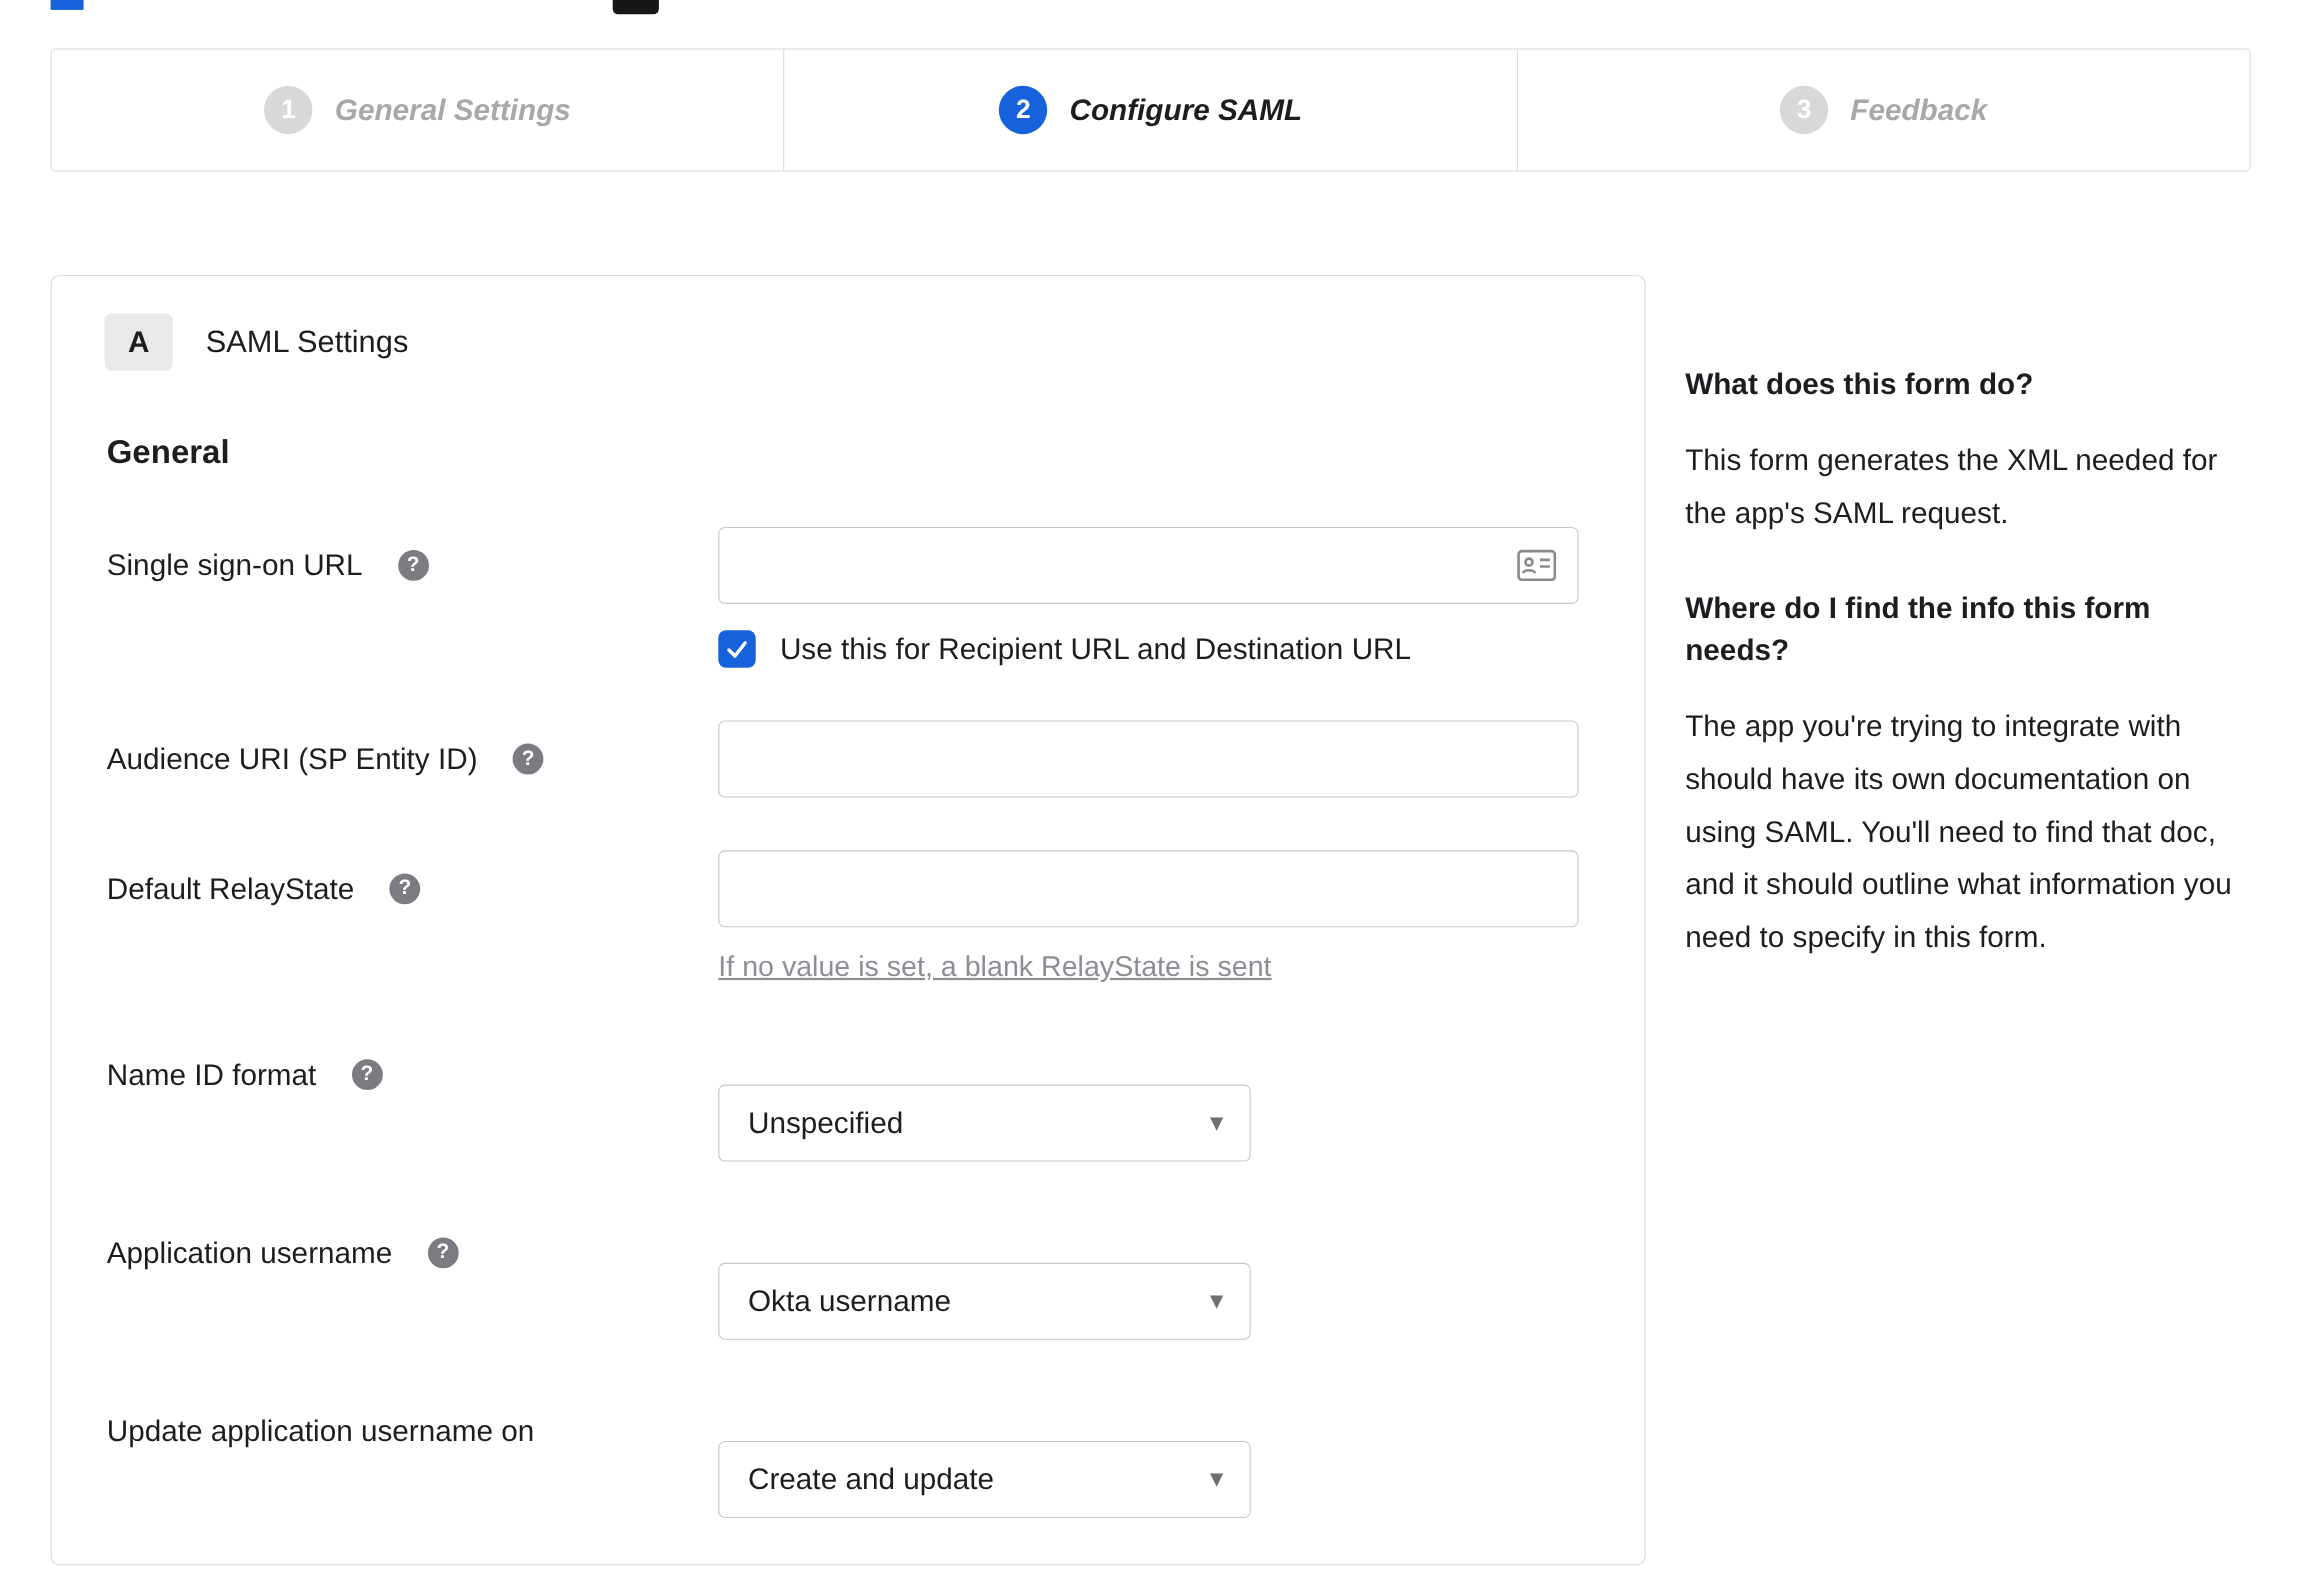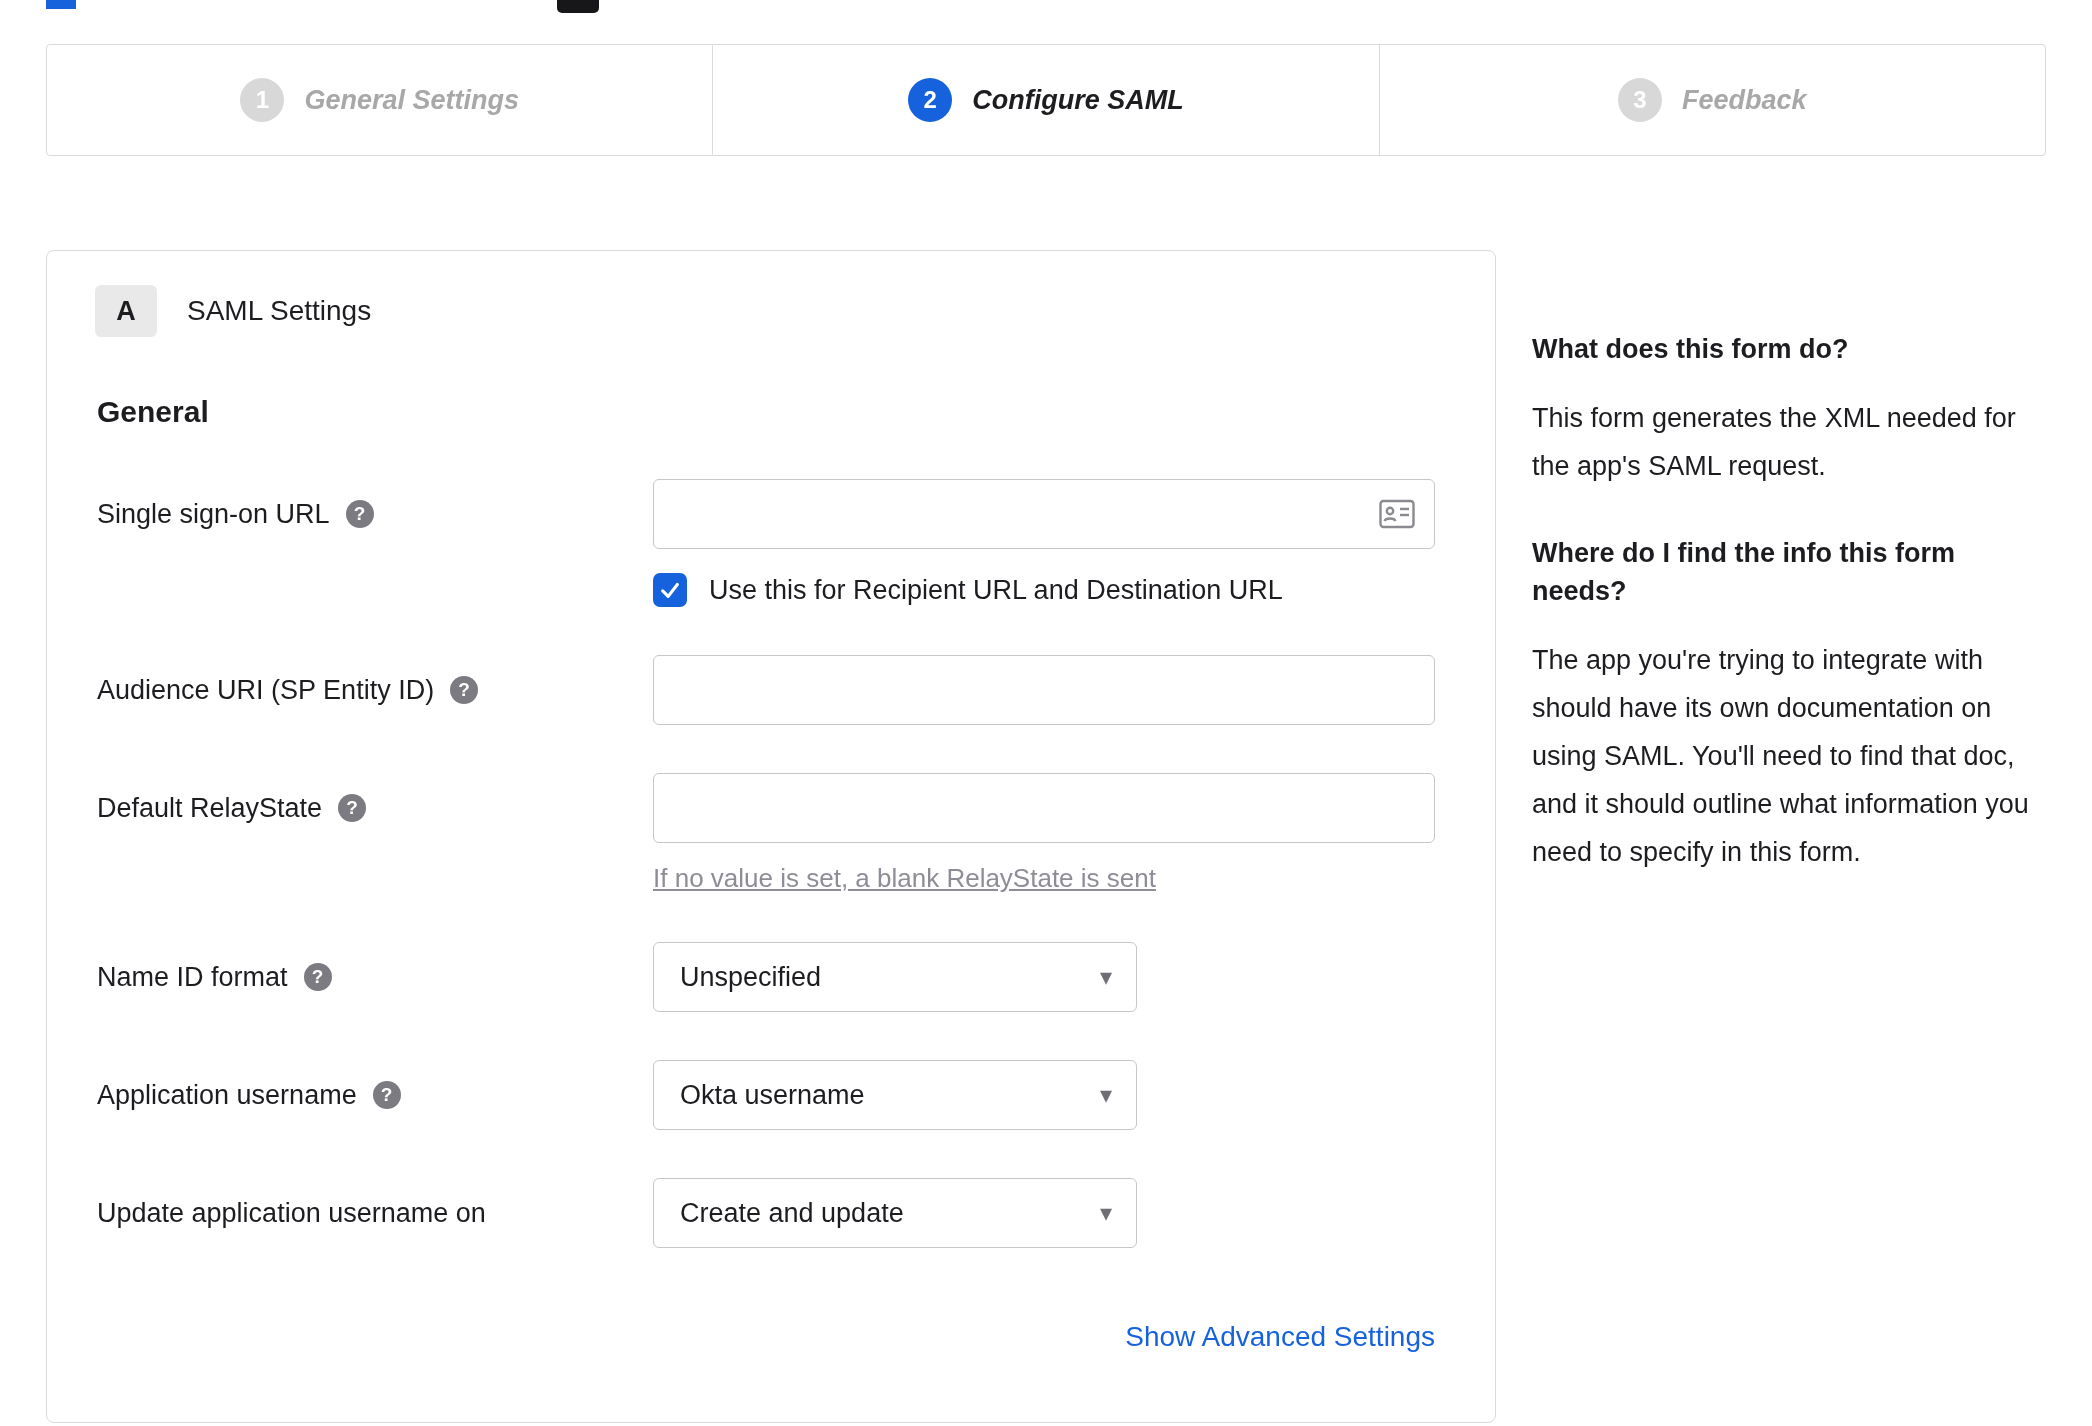--- a/index.html
+++ b/index.html
@@ -30,21 +30,21 @@
            background:#fff; padding:30px 48px 0 48px; overflow:hidden; }
 
   .panel-header { display:flex; align-items:center; gap:30px; margin-top:4px; }
   .badge { width:62px; height:52px; background:#e9e9e9; border-radius:6px; font-size:27px; font-weight:700;
            display:flex; align-items:center; justify-content:center; color:#1d1d21; }
   .section-title { font-size:28px; font-weight:400; }
 
   .group-title { font-size:30px; font-weight:700; margin:58px 0 50px 2px; }
 
   .form-row { display:flex; align-items:flex-start; margin-bottom:48px; }
-  .row-label { width:558px; min-height:70px; display:flex; align-items:center; gap:16px;
+  .row-label { width:558px; min-height:70px; display:flex; align-items:center; gap:32px;
                font-size:27px; padding:0 24px 0 2px; }
   .row-label .lbl { line-height:36px; }
   .help-icon { width:28px; height:28px; border-radius:50%; background:#7b7b81; color:#fff;
                font-size:19px; font-weight:700; display:inline-flex; align-items:center;
                justify-content:center; flex:0 0 auto; cursor:pointer; }
   .field-col { flex:1; }
 
   .input-wrap { position:relative; width:782px; }
   .text-input { width:782px; height:70px; border:1px solid #c7c7c9; border-radius:6px;
                 font-size:27px; padding:0 70px 0 22px; color:#1d1d21; background:#fff; outline:none;
@@ -54,21 +54,21 @@
   .checkbox-row { display:flex; align-items:center; gap:22px; margin-top:24px;text-align:right; }
   .checkbox { width:34px; height:34px; background:#1662dd; border-radius:7px;
               display:flex; align-items:center; justify-content:center; cursor:pointer; flex:0 0 auto; }
   .checkbox svg { width:22px; height:22px; }
   .checkbox-label { font-size:27px; }
 
   .hint { margin-top:20px; font-size:26px; color:#8d8d96;text-decoration:underline; }
 
   .select { width:484px; height:70px; border:1px solid #c7c7c9; border-radius:6px; background:#fff;
             display:flex; align-items:center; justify-content:space-between;
-            padding:0 24px 0 26px; font-size:27px; cursor:pointer; }
+            padding:0 24px 0 26px; font-size:27px; cursor:pointer;margin-top:44px; }
   .select .caret { color:#6e6e74; font-size:24px; line-height:1; }
 
   .advanced-row { width:1340px; text-align:right; margin-top:73px; }
   .advanced-link { color:#1662dd; font-size:28px; text-decoration:none; cursor:pointer; }
 
   
   .sidebar { width:520px; margin-left:36px; padding-top:80px; }
   .side-heading { font-size:27px; font-weight:700; line-height:38px; margin-bottom:26px; }
   .side-para { font-size:27px; line-height:48px; margin-bottom:44px; color:#1d1d21; }
 </style>

